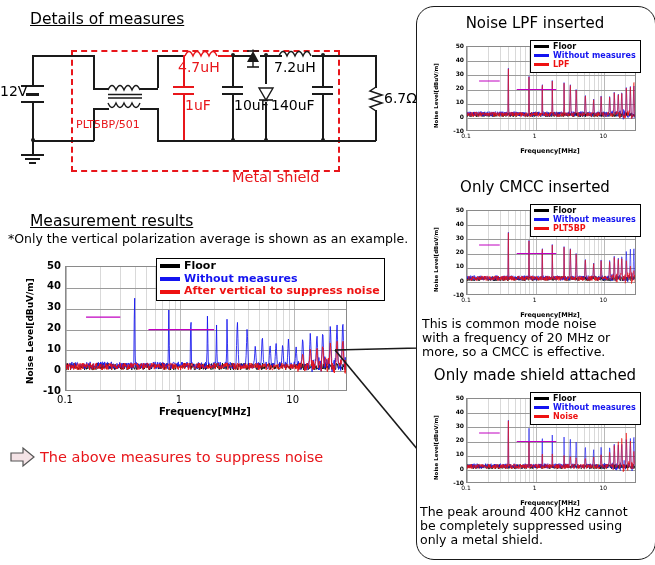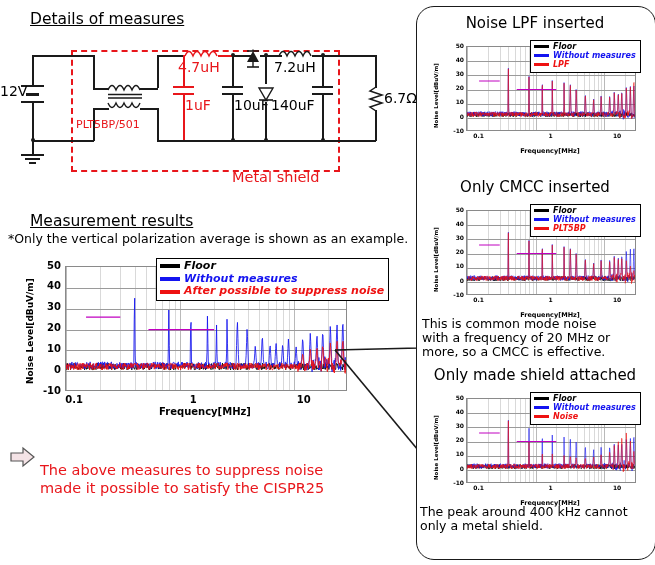--- a/index.html
+++ b/index.html
@@ -24,29 +24,29 @@
   .lbl.sm{font-size:11px;}
   .node{position:absolute;width:4px;height:4px;border-radius:50%;background:#1a1a1a;}
 
   
   .chart{position:absolute;background:#fff;}
   .plotbox{position:absolute;border:1px solid #8a8a8a;background:#fff;overflow:hidden;}
   .gridv{position:absolute;top:0;bottom:0;width:1px;background:#b9b9b9;}
   .gridv.minor{background:#d9d9d9;}
   .gridh{position:absolute;left:0;right:0;height:1px;background:#9a9a9a;}
   .ytick{position:absolute;font-weight:bold;text-align:right;line-height:1;}
-  .xtick{position:absolute;font-weight:bold;text-align:right;line-height:1;}
+  .xtick{position:absolute;font-weight:normal;text-align:center;line-height:1;}
   .ylabel{position:absolute;transform-origin:0 0;transform:rotate(-90deg);
           font-weight:bold;white-space:nowrap;line-height:1;}
   .xlabel{position:absolute;font-weight:bold;text-align:center;line-height:1;white-space:nowrap;}
   .legend{position:absolute;background:#fff;border:1px solid #000;
           padding:1px 4px 2px 3px;line-height:1.15;white-space:nowrap;z-index:6;}
   .legrow{display:flex;align-items:center;gap:4px;}
   .swatch{display:inline-block;height:3px;flex:0 0 auto;}
-  .legtxt{font-weight:bold;font-style:italic;}
+  .legtxt{font-weight:bold;}
   .ptitle{position:absolute;text-align:center;white-space:nowrap;}
 
   
   svg.trace{position:absolute;left:0;top:0;overflow:visible;}
 
   
   .bubble{position:absolute;border:1.6px solid #1a1a1a;border-radius:18px;background:#fff;}
   .cap{position:absolute;line-height:1.12;}
 
   
@@ -207,41 +207,40 @@
     <div class="legrow">
       <span class="swatch" style="width:20px;background:#000;height:4px;"></span>
       <span class="legtxt" style="color:#000;">Floor</span>
     </div>
     <div class="legrow">
       <span class="swatch" style="width:20px;background:#1414f0;height:4px;"></span>
       <span class="legtxt" style="color:#1414f0;">Without measures</span>
     </div>
     <div class="legrow">
       <span class="swatch" style="width:20px;background:#ee1111;height:4px;"></span>
-      <span class="legtxt" style="color:#ee1111;">After possible to suppress noise</span>
+      <span class="legtxt" style="color:#ee1111;">After vertical to suppress noise</span>
     </div>
   </div>
 <div class="ytick" style="left: 31px; top: 8.5px; width: 20px; font-size: 10px;">50</div>
     <div class="ytick" style="left: 31px; top: 29.3333px; width: 20px; font-size: 10px;">40</div>
     <div class="ytick" style="left: 31px; top: 50.1667px; width: 20px; font-size: 10px;">30</div>
     <div class="ytick" style="left: 31px; top: 71px; width: 20px; font-size: 10px;">20</div>
     <div class="ytick" style="left: 31px; top: 91.8333px; width: 20px; font-size: 10px;">10</div>
     <div class="ytick" style="left: 31px; top: 112.667px; width: 20px; font-size: 10px;">0</div>
     <div class="ytick" style="left: 31px; top: 133.5px; width: 20px; font-size: 10px;">-10</div>
     <div class="xtick" style="left: 37px; top: 143px; width: 36px; font-size: 10px;">0.1</div>
     <div class="xtick" style="left: 150.842px; top: 143px; width: 36px; font-size: 10px;">1</div>
     <div class="xtick" style="left: 264.684px; top: 143px; width: 36px; font-size: 10px;">10</div>
   </div>
 
 <svg class="fatarrow" style="left:10px;top:446px;width:26px;height:22px;" viewBox="0 0 26 22">
   <path d="M1 7 L13 7 L13 2 L24 11 L13 20 L13 15 L1 15 Z" fill="#f4e3e6" stroke="#555" stroke-width="1.2"></path>
 </svg>
-<div class="concl" style="left:40px;top:461px;width:330px;">
+<div class="concl" style="left:40px;top:448px;width:330px;">
   <div>The above measures to suppress noise</div>
-  <div>made it possible to satisfy the CISPR25</div>
 </div>
 
 <svg class="pointer" style="left:290px;top:150px;width:365px;height:410px;" viewBox="0 0 365 410">
   <path d="M45 200 L128 198 L128 110" fill="none" stroke="#1a1a1a" stroke-width="1.6"></path>
   <path d="M45 200 L128 300" fill="none" stroke="#1a1a1a" stroke-width="1.6"></path>
 </svg>
 
 <div class="bubble" style="left:416px;top:6px;width:238px;height:552px;"></div>
 
 <div class="ptitle" style="left:424px;top:14px;width:222px;font-size:15px;">Noise LPF inserted</div>
@@ -435,14 +434,15 @@
     <div class="ytick" style="left: 28px; top: 49.2px; width: 12px; font-size: 6px;">20</div>
     <div class="ytick" style="left: 28px; top: 63.3667px; width: 12px; font-size: 6px;">10</div>
     <div class="ytick" style="left: 28px; top: 77.5333px; width: 12px; font-size: 6px;">0</div>
     <div class="ytick" style="left: 28px; top: 91.7px; width: 12px; font-size: 6px;">-10</div>
     <div class="xtick" style="left: 24px; top: 97px; width: 36px; font-size: 6px;">0.1</div>
     <div class="xtick" style="left: 92.628px; top: 97px; width: 36px; font-size: 6px;">1</div>
     <div class="xtick" style="left: 161.256px; top: 97px; width: 36px; font-size: 6px;">10</div>
   </div>
 <div class="cap" style="left:420px;top:505px;width:234px;font-size:12.5px;">
   <div>The peak around 400 kHz cannot</div>
+  <div>be completely suppressed using</div>
   <div>only a metal shield.</div>
 </div>
 
 </body></html>

